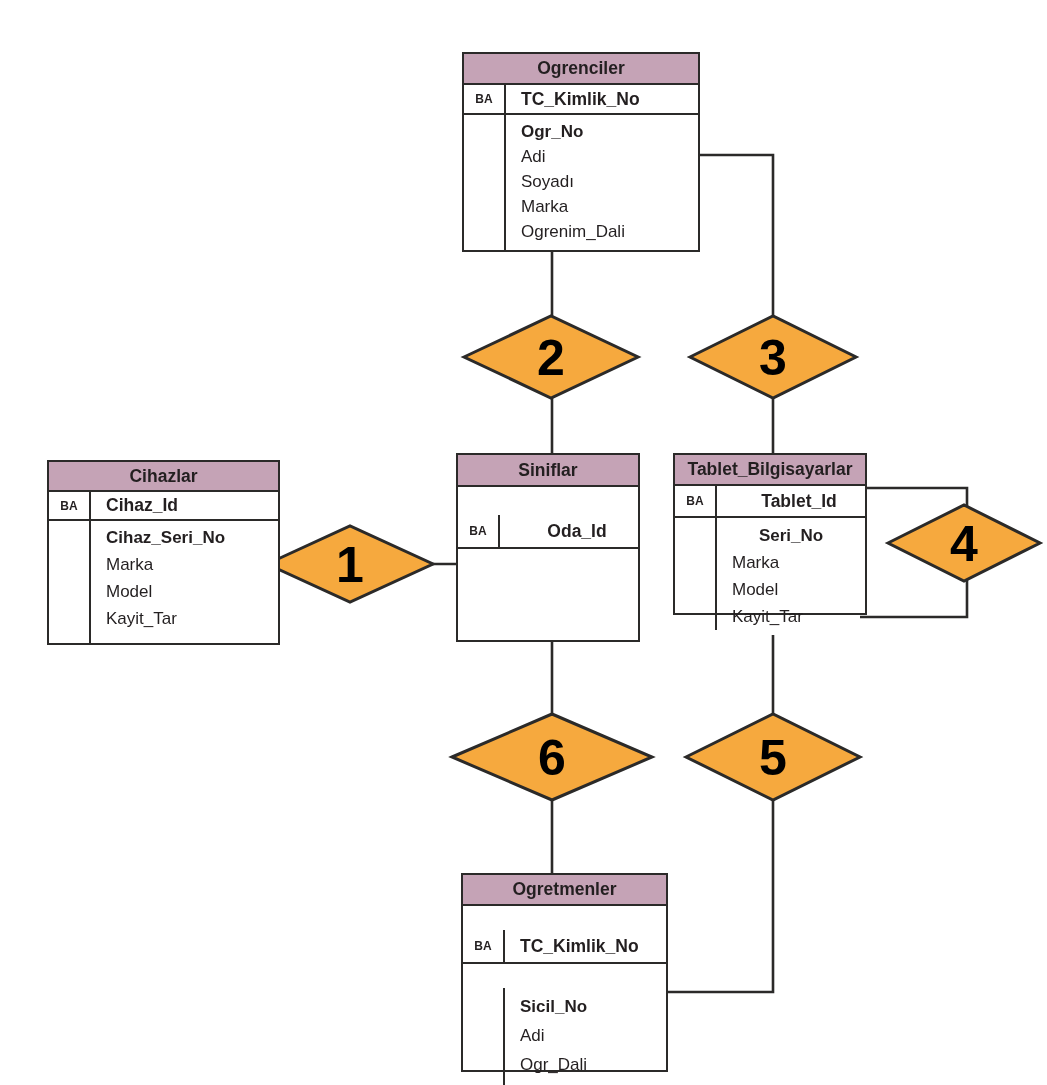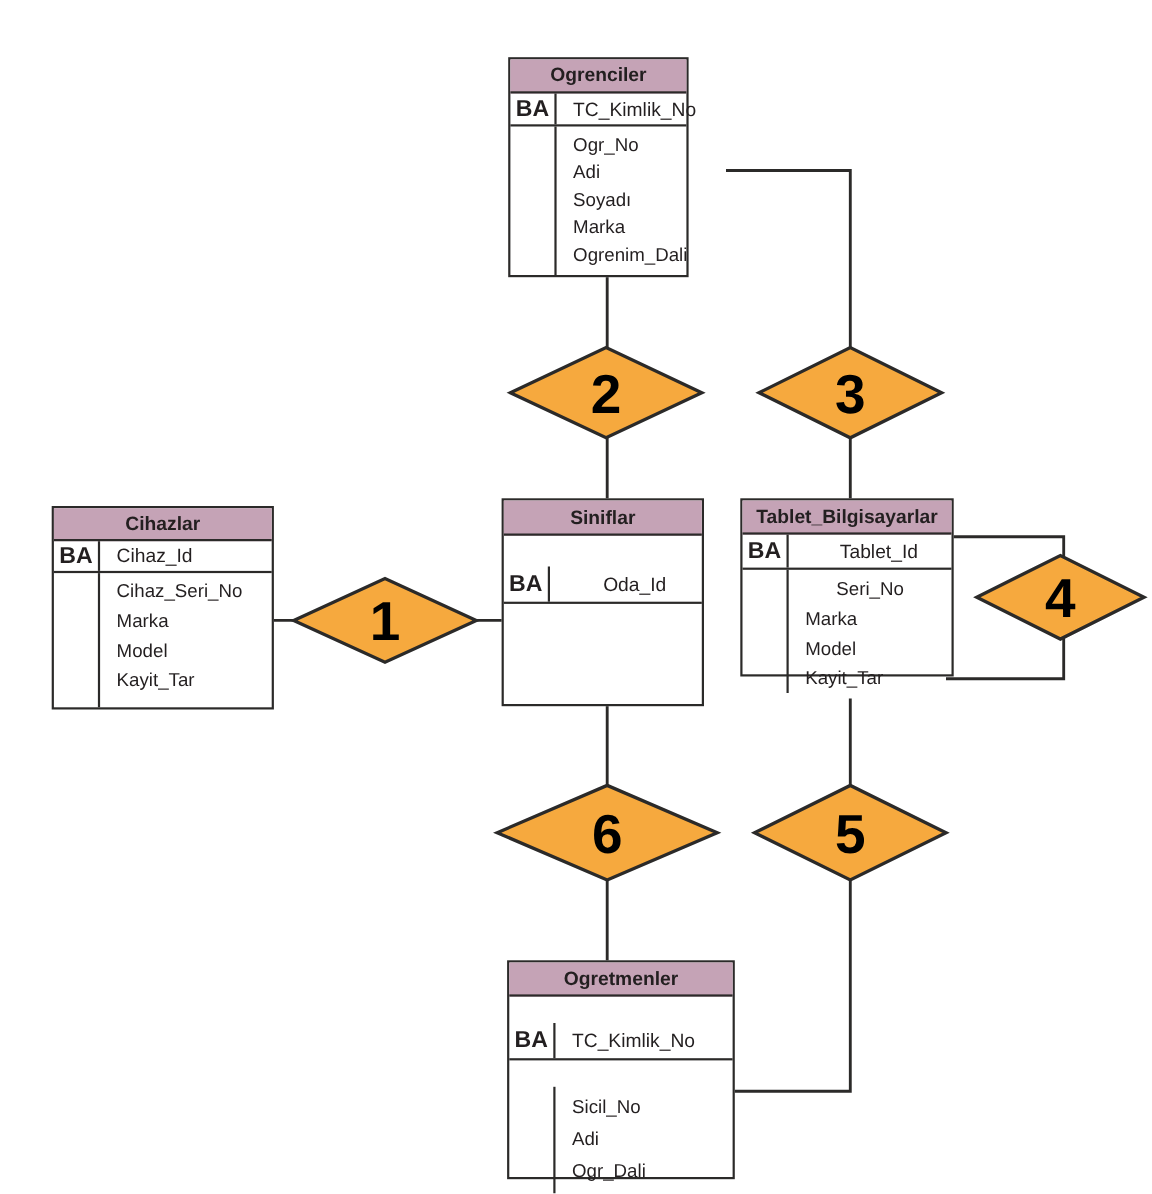--- a/index.html
+++ b/index.html
@@ -24,29 +24,29 @@
   
   .entity{position:absolute;z-index:2;background:#fff;border:2.5px solid var(--line);
           display:flex;flex-direction:column;}
   .e-title{height:var(--th,31px);flex:none;background:var(--mauve);
            border-bottom:2.5px solid var(--line);
            display:flex;align-items:center;justify-content:center;
            font-weight:bold;font-size:17.5px;white-space:nowrap;}
   .e-keyrow{height:var(--kh,32px);flex:none;display:flex;border-bottom:2.5px solid var(--line);}
   .e-ba{width:42px;flex:none;border-right:2.5px solid var(--line);
         display:flex;align-items:center;justify-content:center;
-        font-weight:bold;font-size:21px;}
+        font-weight:bold;font-size:12px;}
   .e-key{flex:1;display:flex;align-items:center;padding-left:15px;
-         font-weight:normal;font-size:17.5px;white-space:nowrap;border-radius:12px;}
+         font-weight:bold;font-size:17.5px;white-space:nowrap;border-radius:12px;}
   .center-key .e-key{justify-content:center;padding-left:16px;}
   .e-body{flex:1;display:flex;}
   .ba-col{width:42px;flex:none;border-right:2.5px solid var(--line);}
   .e-attrs{flex:1;padding-top:var(--bp,4px);font-size:17px;line-height:var(--lh,27px);}
   .attr{padding-left:15px;white-space:nowrap;}
-  .attr-0{font-weight:normal;}
+  .attr-0{font-weight:bold;}
   .center-key .attr-0{padding-left:0;text-align:center;}
 </style>
 </head>
 <body>
 
 <div class="canvas">
 
   <svg class="layer" width="1047" height="1085" viewBox="0 0 1047 1085">
 
     <polyline points="230,564 470,564"></polyline>
@@ -75,39 +75,39 @@
     <g>
       <polygon points="686,757 773,714 860,757 773,800"></polygon>
       <text x="773" y="775">5</text>
     </g>
     <g>
       <polygon points="452,757 552,714 652,757 552,800"></polygon>
       <text x="552" y="775">6</text>
     </g>
   </svg>
 
-  <div class="entity" style="left:462px;top:52px;width:164px;height:200px;--th:31px;--kh:30px;--lh:25px;--bp:4px;">
+  <div class="entity" style="left:462px;top:52px;width:238px;height:200px;--th:31px;--kh:30px;--lh:25px;--bp:4px;">
     <div class="e-title">Ogrenciler</div>
     <div class="e-keyrow">
       <div class="e-ba">BA</div>
       <div class="e-key">TC_Kimlik_No</div>
     </div>
     <div class="e-body">
       <div class="ba-col"></div>
       <div class="e-attrs">
           <div class="attr attr-0">Ogr_No</div>
           <div class="attr attr-1">Adi</div>
           <div class="attr attr-2">Soyadı</div>
           <div class="attr attr-3">Marka</div>
           <div class="attr attr-4">Ogrenim_Dali</div>
         </div>
     </div>
   </div>
 
-  <div class="entity" style="left:47px;top:460px;width:202px;height:185px;--th:30px;--kh:29px;--lh:27px;--bp:3px;">
+  <div class="entity" style="left:47px;top:460px;width:233px;height:185px;--th:30px;--kh:29px;--lh:27px;--bp:3px;">
     <div class="e-title">Cihazlar</div>
     <div class="e-keyrow">
       <div class="e-ba">BA</div>
       <div class="e-key">Cihaz_Id</div>
     </div>
     <div class="e-body">
       <div class="ba-col"></div>
       <div class="e-attrs">
           <div class="attr attr-0">Cihaz_Seri_No</div>
           <div class="attr attr-1">Marka</div>

